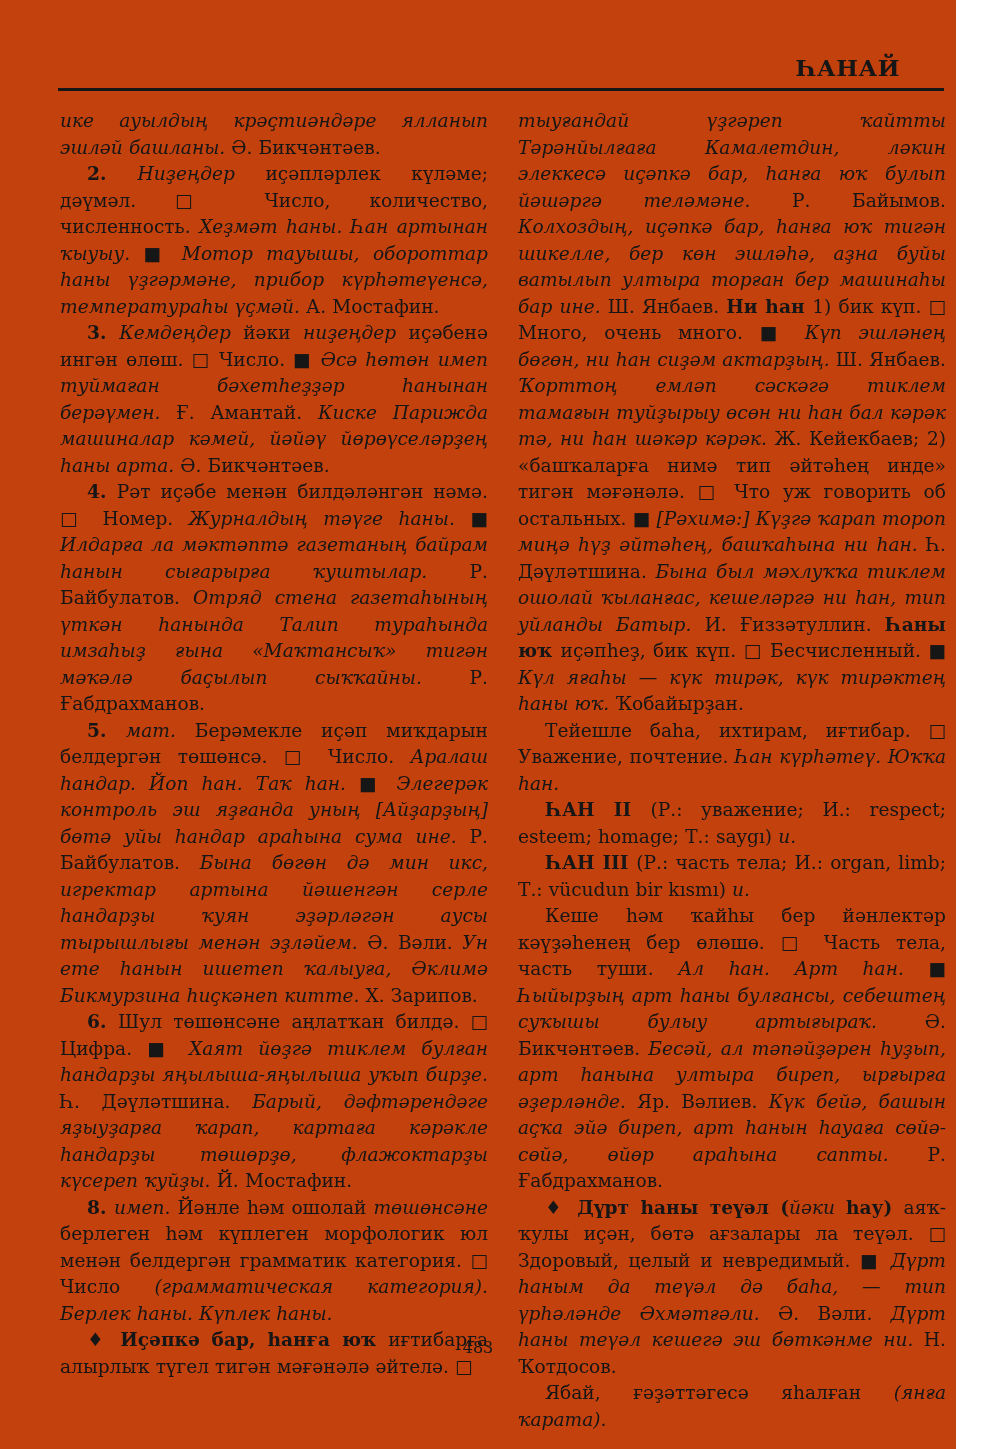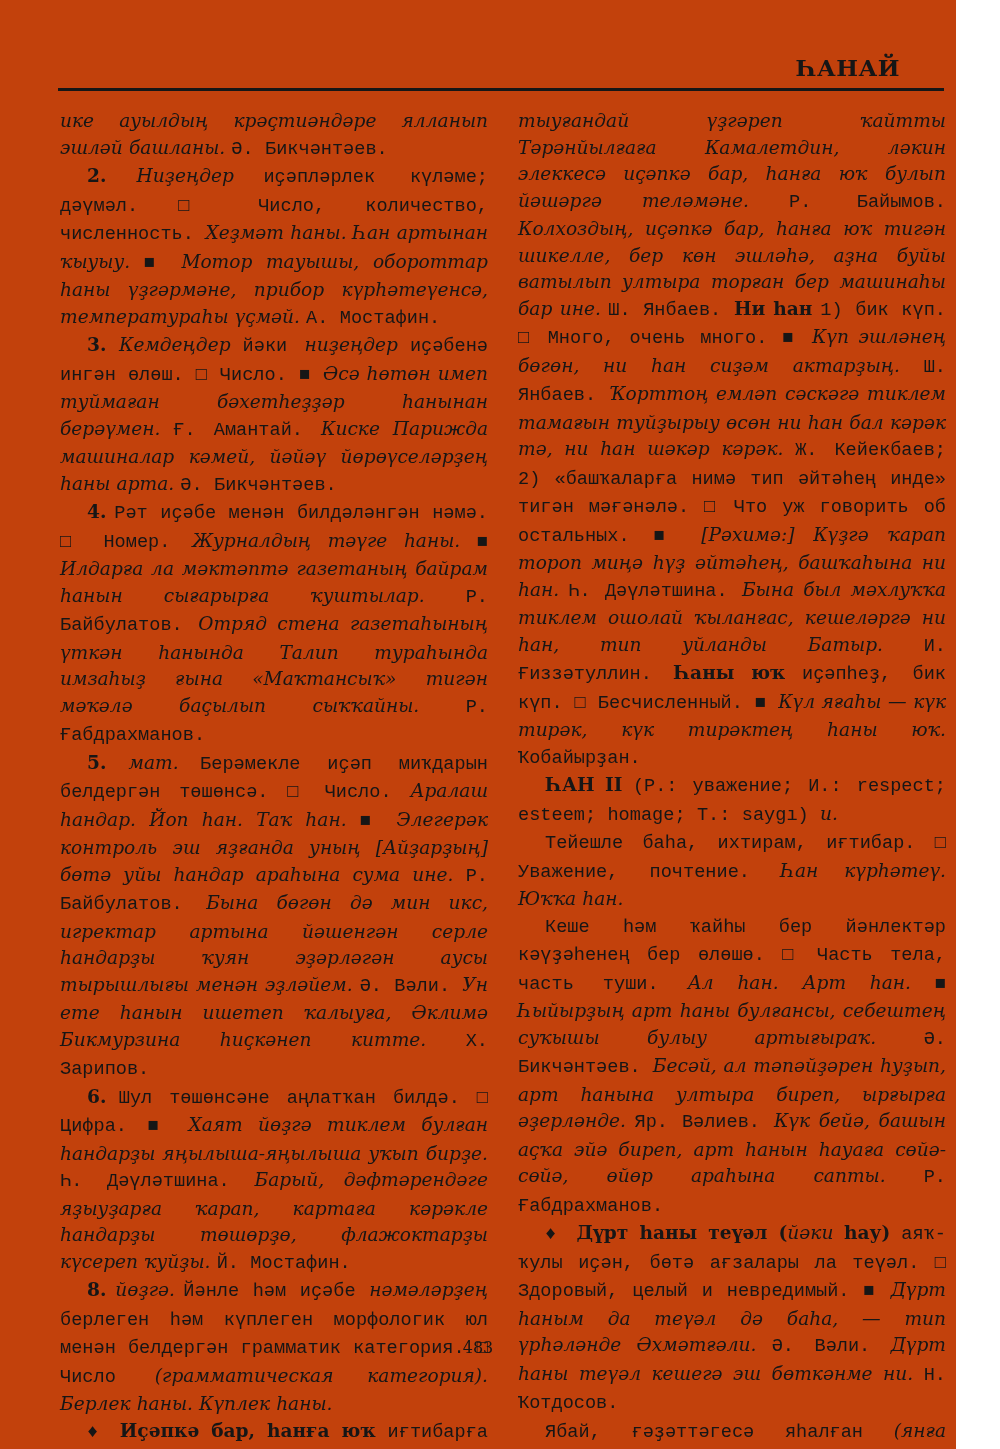--- a/index.html
+++ b/index.html
@@ -45,21 +45,21 @@
   }
   .para {
     margin: 0;
     padding: 0;
     font-size: 18.6px;
     line-height: 26.5px;
     text-align: justify;
     word-spacing: 0.2px;
   }
   .para.ind { text-indent: 27px; }
-  .rn  { font-style: normal; font-weight: normal; font-family: Liberation Mono, monospace; }
+  .rn  { font-style: normal; font-weight: normal; }
   .ri  { font-style: italic; font-weight: normal; }
   .rb  { font-style: normal; font-weight: bold; }
   .page-number {
     position: absolute;
     top: 1338px;
     left: 0;
     width: 100%;
     text-align: center;
     font-size: 16px;
   }
@@ -71,26 +71,27 @@
   <div class="header-title">ҺАНАЙ</div>
   <div class="rule"></div>
   <div class="columns">
     <div class="col">
         <p class="para"><span class="ri">ике ауылдың крәҫтиәндәре ялланып эшләй башланы. </span><span class="rn">Ә. Бикчәнтәев.</span></p>
         <p class="para ind"><span class="rb">2. </span><span class="ri">Ниҙеңдер </span><span class="rn">иҫәпләрлек күләме; дәүмәл. □ Число, количество, численность. </span><span class="ri">Хеҙмәт һаны. Һан артынан ҡыуыу. </span><span class="rn">■ </span><span class="ri">Мотор тауышы, обороттар һаны үҙгәрмәне, прибор күрһәтеүенсә, температураһы үҫмәй. </span><span class="rn">А. Мостафин.</span></p>
         <p class="para ind"><span class="rb">3. </span><span class="ri">Кемдеңдер </span><span class="rn">йәки </span><span class="ri">ниҙеңдер </span><span class="rn">иҫәбенә ингән өлөш. □ Число. ■ </span><span class="ri">Әсә һөтөн имеп туймаған бәхетһеҙҙәр һанынан берәүмен. </span><span class="rn">Ғ. Амантай. </span><span class="ri">Киске Парижда машиналар кәмей, йәйәү йөрөүселәрҙең һаны арта. </span><span class="rn">Ә. Бикчәнтәев.</span></p>
         <p class="para ind"><span class="rb">4. </span><span class="rn">Рәт иҫәбе менән билдәләнгән нәмә. □ Номер. </span><span class="ri">Журналдың тәүге һаны. </span><span class="rn">■ </span><span class="ri">Илдарға ла мәктәптә газетаның байрам һанын сығарырға ҡуштылар. </span><span class="rn">Р. Байбулатов. </span><span class="ri">Отряд стена газетаһының үткән һанында Талип тураһында имзаһыҙ ғына «Маҡтансыҡ» тигән мәҡәлә баҫылып сыҡҡайны. </span><span class="rn">Р. Ғабдрахманов.</span></p>
         <p class="para ind"><span class="rb">5. </span><span class="ri">мат. </span><span class="rn">Берәмекле иҫәп миҡдарын белдергән төшөнсә. □ Число. </span><span class="ri">Аралаш һандар. Йоп һан. Таҡ һан. </span><span class="rn">■ </span><span class="ri">Элегерәк контроль эш яҙғанда уның [Айҙарҙың] бөтә уйы һандар араһына сума ине. </span><span class="rn">Р. Байбулатов. </span><span class="ri">Бына бөгөн дә мин икс, игректар артына йәшенгән серле һандарҙы ҡуян эҙәрләгән аусы тырышлығы менән эҙләйем. </span><span class="rn">Ә. Вәли. </span><span class="ri">Ун ете һанын ишетеп ҡалыуға, Әклимә Бикмурзина һиҫкәнеп китте. </span><span class="rn">Х. Зарипов.</span></p>
         <p class="para ind"><span class="rb">6. </span><span class="rn">Шул төшөнсәне аңлатҡан билдә. □ Цифра. ■ </span><span class="ri">Хаят йөҙгә тиклем булған һандарҙы яңылыша-яңылыша уҡып бирҙе. </span><span class="rn">Һ. Дәүләтшина. </span><span class="ri">Барый, дәфтәрендәге яҙыуҙарға ҡарап, картаға кәрәкле һандарҙы төшөрҙө, флажоктарҙы күсереп ҡуйҙы. </span><span class="rn">Й. Мостафин.</span></p>
-        <p class="para ind"><span class="rb">8. </span><span class="ri">йөҙгә. </span><span class="rn">Йәнле һәм иҫәбе </span><span class="ri">нәмәләрҙең </span><span class="rn">берлеген һәм күплеген морфологик юл менән белдергән грамматик категория. □ Число </span><span class="ri">(грамматическая категория). Берлек һаны. Күплек һаны.</span></p>
+        <p class="para ind"><span class="rb">8. </span><span class="ri">имеп. </span><span class="rn">Йәнле һәм ошолай </span><span class="ri">төшөнсәне </span><span class="rn">берлеген һәм күплеген морфологик юл менән белдергән грамматик категория. □ Число </span><span class="ri">(грамматическая категория). Берлек һаны. Күплек һаны.</span></p>
         <p class="para ind"><span class="rn">♦ </span><span class="rb">Иҫәпкә бар, һанға юҡ </span><span class="rn">иғтибарға алырлыҡ түгел тигән мәғәнәлә әйтелә. □ </span></p>
       </div>
     <div class="col">
         <p class="para"><span class="ri">тыуғандай үҙгәреп ҡайтты Тәрәнйылғаға Камалетдин, ләкин элеккесә иҫәпкә бар, һанға юҡ булып йәшәргә теләмәне. </span><span class="rn">Р. Байымов. </span><span class="ri">Колхоздың, иҫәпкә бар, һанға юҡ тигән шикелле, бер көн эшләһә, аҙна буйы ватылып ултыра торған бер машинаһы бар ине. </span><span class="rn">Ш. Янбаев. </span><span class="rb">Ни һан </span><span class="rn">1) бик күп. □ Много, очень много. ■ </span><span class="ri">Күп эшләнең бөгөн, ни һан сиҙәм актарҙың. </span><span class="rn">Ш. Янбаев. </span><span class="ri">Ҡорттоң емләп сәскәгә тиклем тамағын туйҙырыу өсөн ни һан бал кәрәк тә, ни һан шәкәр кәрәк. </span><span class="rn">Ж. Кейекбаев; 2) «башҡаларға нимә тип әйтәһең инде» тигән мәғәнәлә. □ Что уж говорить об остальных. ■ </span><span class="ri">[Рәхимә:] Күҙгә ҡарап тороп миңә һүҙ әйтәһең, башҡаһына ни һан. </span><span class="rn">Һ. Дәүләтшина. </span><span class="ri">Бына был мәхлуҡҡа тиклем ошолай ҡыланғас, кешеләргә ни һан, тип уйланды Батыр. </span><span class="rn">И. Ғиззәтуллин. </span><span class="rb">Һаны юҡ </span><span class="rn">иҫәпһеҙ, бик күп. □ Бесчисленный. ■ </span><span class="ri">Күл яғаһы — күк тирәк, күк тирәктең һаны юҡ. </span><span class="rn">Ҡобайырҙан.</span></p>
+        <p class="para ind"><span class="rn">Тейешле баһа, ихтирам, иғтибар. □ Уважение, почтение. </span><span class="ri">Һан күрһәтеү. Юҡҡа һан.</span></p>
         <p class="para ind"><span class="rb">ҺАН II </span><span class="rn">(Р.: уважение; И.: respect; esteem; homage; Т.: saygı) </span><span class="ri">и.</span></p>
-        <p class="para ind"><span class="rn">Тейешле баһа, ихтирам, иғтибар. □ Уважение, почтение. </span><span class="ri">Һан күрһәтеү. Юҡҡа һан.</span></p>
+        <p class="para ind"><span class="rb">ҺАН III </span><span class="rn">(Р.: часть тела; И.: organ, limb; Т.: vücudun bir kısmı) </span><span class="ri">и.</span></p>
         <p class="para ind"><span class="rn">Кеше һәм ҡайһы бер йәнлектәр кәүҙәһенең бер өлөшө. □ Часть тела, часть туши. </span><span class="ri">Ал һан. Арт һан. </span><span class="rn">■ </span><span class="ri">Һыйырҙың арт һаны булғансы, себештең суҡышы булыу артығыраҡ. </span><span class="rn">Ә. Бикчәнтәев. </span><span class="ri">Бесәй, ал тәпәйҙәрен һуҙып, арт һанына ултыра биреп, ырғырға әҙерләнде. </span><span class="rn">Яр. Вәлиев. </span><span class="ri">Күк бейә, башын аҫҡа эйә биреп, арт һанын һауаға сөйә-сөйә, өйөр араһына сапты. </span><span class="rn">Р. Ғабдрахманов.</span></p>
         <p class="para ind"><span class="rn">♦ </span><span class="rb">Дүрт һаны теүәл (</span><span class="ri">йәки </span><span class="rb">һау) </span><span class="rn">аяҡ-ҡулы иҫән, бөтә ағзалары ла теүәл. □ Здоровый, целый и невредимый. ■ </span><span class="ri">Дүрт һаным да теүәл дә баһа, — тип үрһәләнде Әхмәтғәли. </span><span class="rn">Ә. Вәли. </span><span class="ri">Дүрт һаны теүәл кешегә эш бөткәнме ни. </span><span class="rn">Н. Ҡотдосов.</span></p>
         <p class="para ind"><span class="rn">Ябай, ғәҙәттәгесә яһалған </span><span class="ri">(янға ҡарата). </span></p>
       </div>
   </div>
   <div class="page-number">483</div>
 </div>
 
 </body></html>

